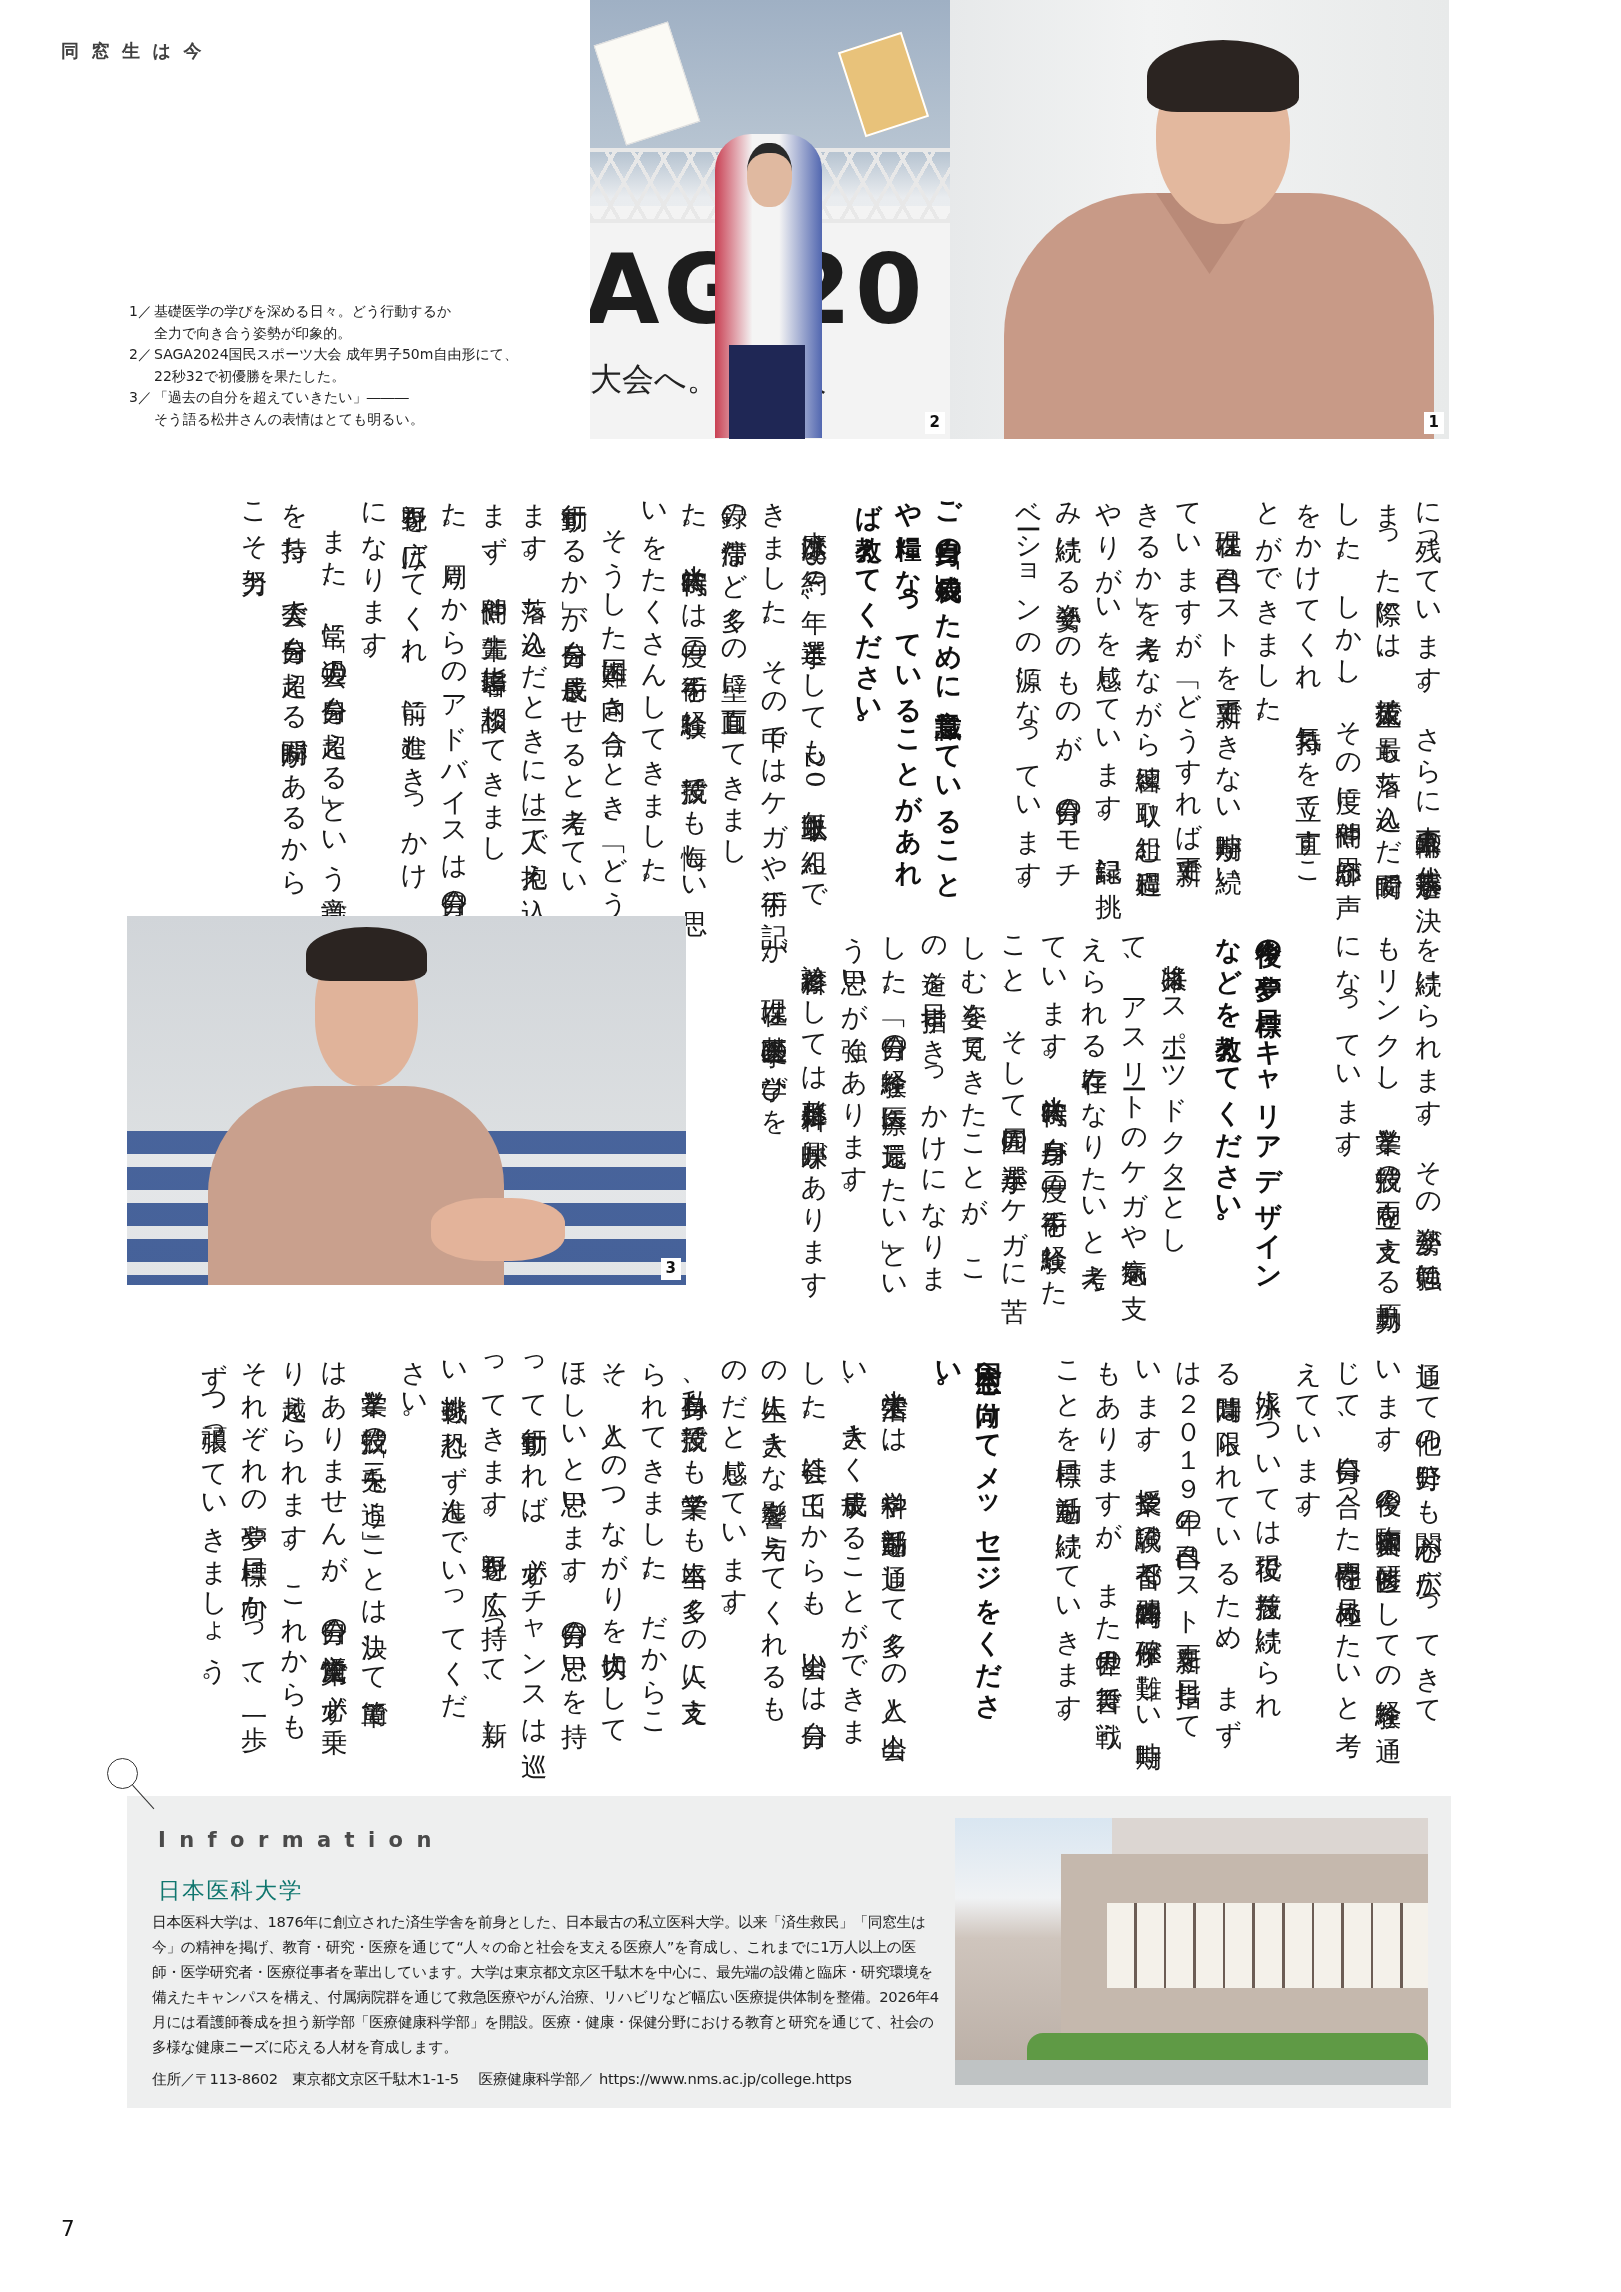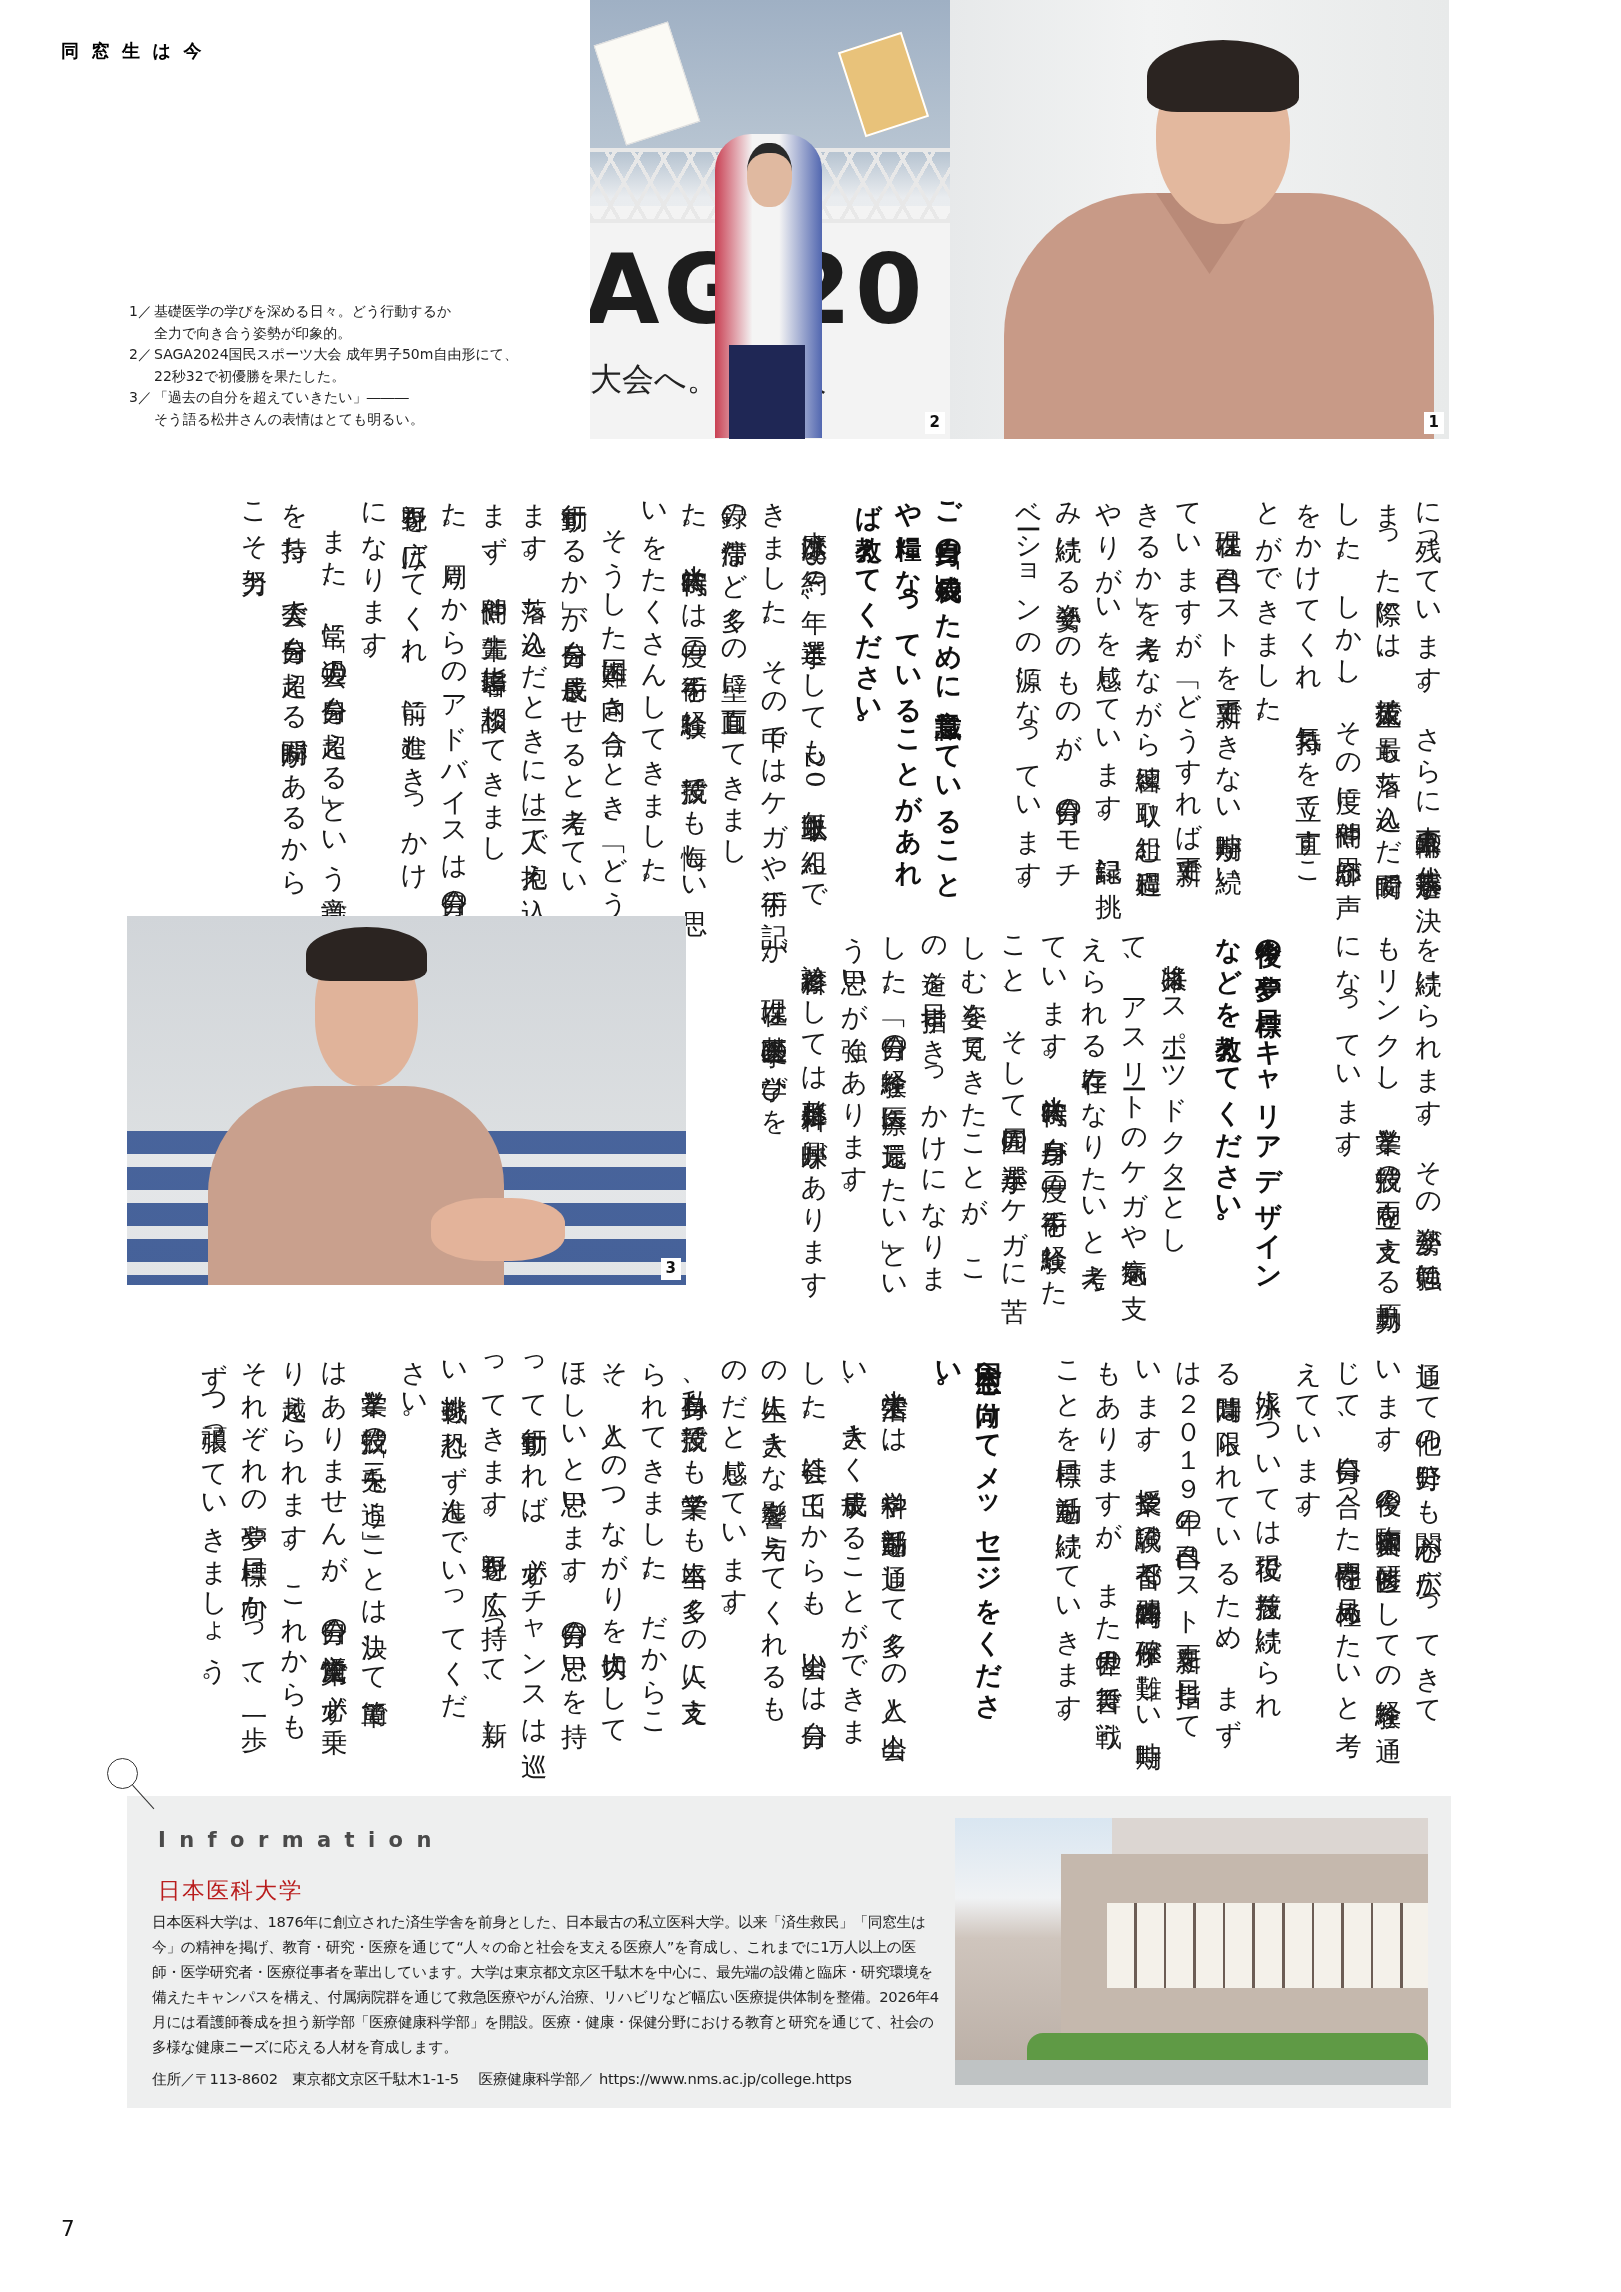--- a/index.html
+++ b/index.html
@@ -1,20 +1,20 @@
 <!DOCTYPE html>
 <html style="font-size:14.3px"><head>
 <meta charset="utf-8">
 <style>
   html, body { margin:0; padding:0; background:#ffffff; }
   body { width:1622px; height:2293px; position:relative; overflow:hidden;
          font-family:"DejaVu Sans", sans-serif; color:#1a1a1a; }
 
   .section-label { position:absolute; left:61px; top:39px; font-size:18px; font-weight:bold;
-                   letter-spacing:12.5px; color:#000000; font-family:"DejaVu Sans", sans-serif; }
+                   letter-spacing:12.5px; color:#404040; font-family:"DejaVu Sans", sans-serif; }
 
   .captions { position:absolute; left:129px; top:301px; font-size:14px; line-height:21.5px;
               color:#222; font-family:"DejaVu Sans", sans-serif; }
   .captions .cap { display:flex; }
   .captions .num { width:25px; flex:none; }
   .captions .txt { white-space:pre-line; }
 
   .photo { position:absolute; overflow:hidden; }
   .photo .badge { position:absolute; right:5.4px; bottom:5.4px; background:#fff; color:#111;
                   font-size:15px; font-weight:bold; width:19.7px; height:21.5px; line-height:21.5px;
@@ -74,21 +74,21 @@
   .vblock .spacer { display:inline-block; width:27px; }
 
   
   .info { position:absolute; left:127px; top:1796px; width:1324px; height:312px; background:#eeefef; }
   .info .magnifier { position:absolute; left:-19.7px; top:-38px; width:29px; height:29px;
                      border:1.3px solid #333; border-radius:50%; }
   .info .mag-handle { position:absolute; left:4.5px; top:-10.7px; width:1.3px; height:32px; background:#333;
                       transform:rotate(-42deg); transform-origin:top; }
   .info .info-title { position:absolute; left:31px; top:32px; font-size:21px; font-weight:bold; color:#4a4a4a;
                       letter-spacing:13.4px; font-family:"DejaVu Sans", sans-serif; }
-  .info .org-name { position:absolute; left:31px; top:79px; font-size:22.4px; color:#b91c1c; letter-spacing:1.8px;
+  .info .org-name { position:absolute; left:31px; top:79px; font-size:22.4px; color:#0f766e; letter-spacing:1.8px;
                     font-family:"DejaVu Sans", sans-serif; }
   .info .desc { position:absolute; left:25px; top:113px; width:788px; font-size:14.7px; line-height:25px;
                 color:#222; font-family:"DejaVu Sans", sans-serif; letter-spacing:-0.3px; }
   .info .address { position:absolute; left:25px; top:274px; font-size:14.7px; color:#222;
                    font-family:"DejaVu Sans", sans-serif; letter-spacing:-0.3px; }
   .info .address span { margin-right:19.7px; }
   .info .building { position:absolute; left:828px; top:22.4px; width:473px; height:267px;
                     background:linear-gradient(180deg,#d9e6f1 0%,#f0f2f4 30%,#cfc5bd 45%,#b8aca3 100%); overflow:hidden; }
   .info .building .bldg { position:absolute; left:106px; top:36px; width:367px; height:188px; background:#c5b8ad; }
   .info .building .bldg-top { position:absolute; left:157px; top:0; width:316px; height:63px; background:#dcd6d2; }

